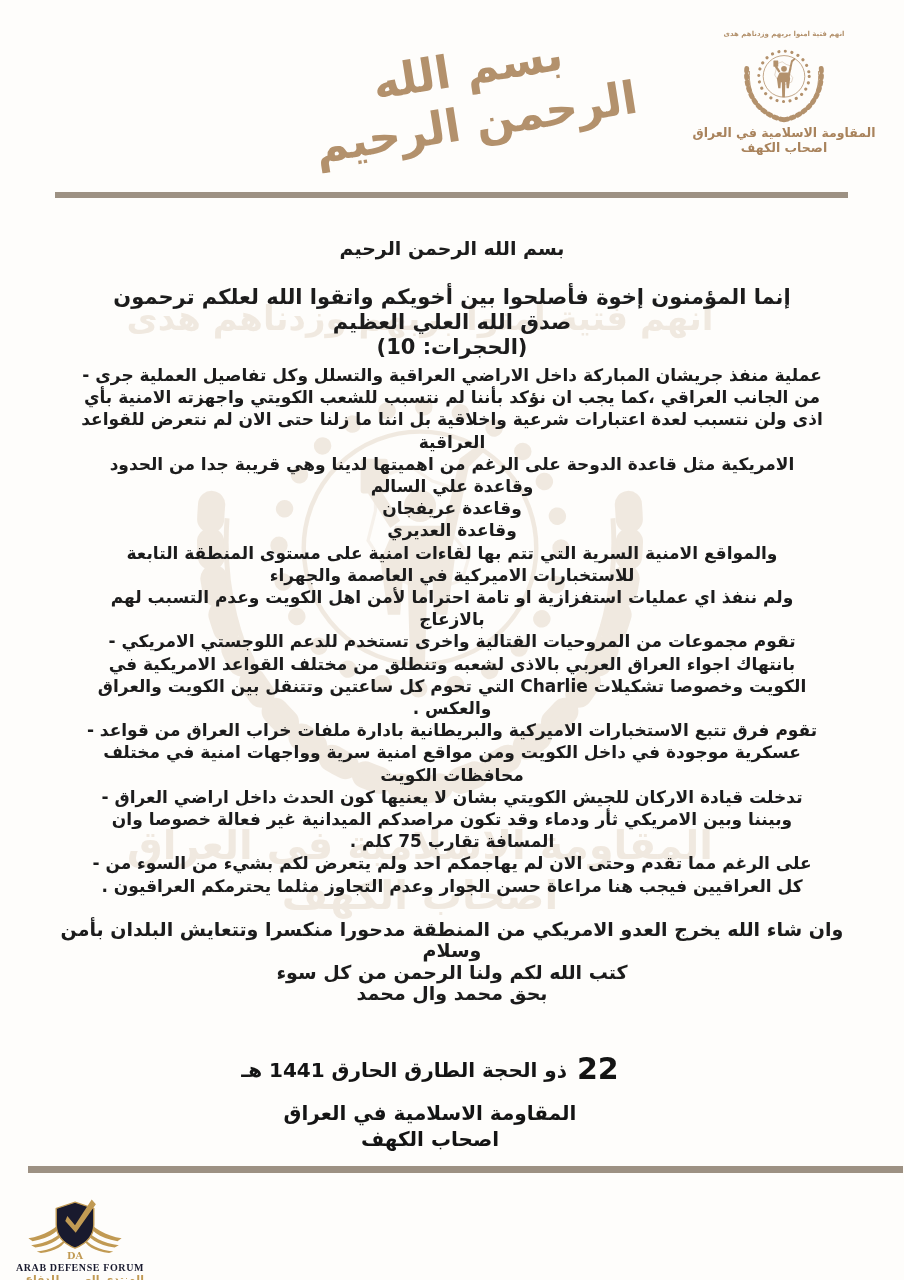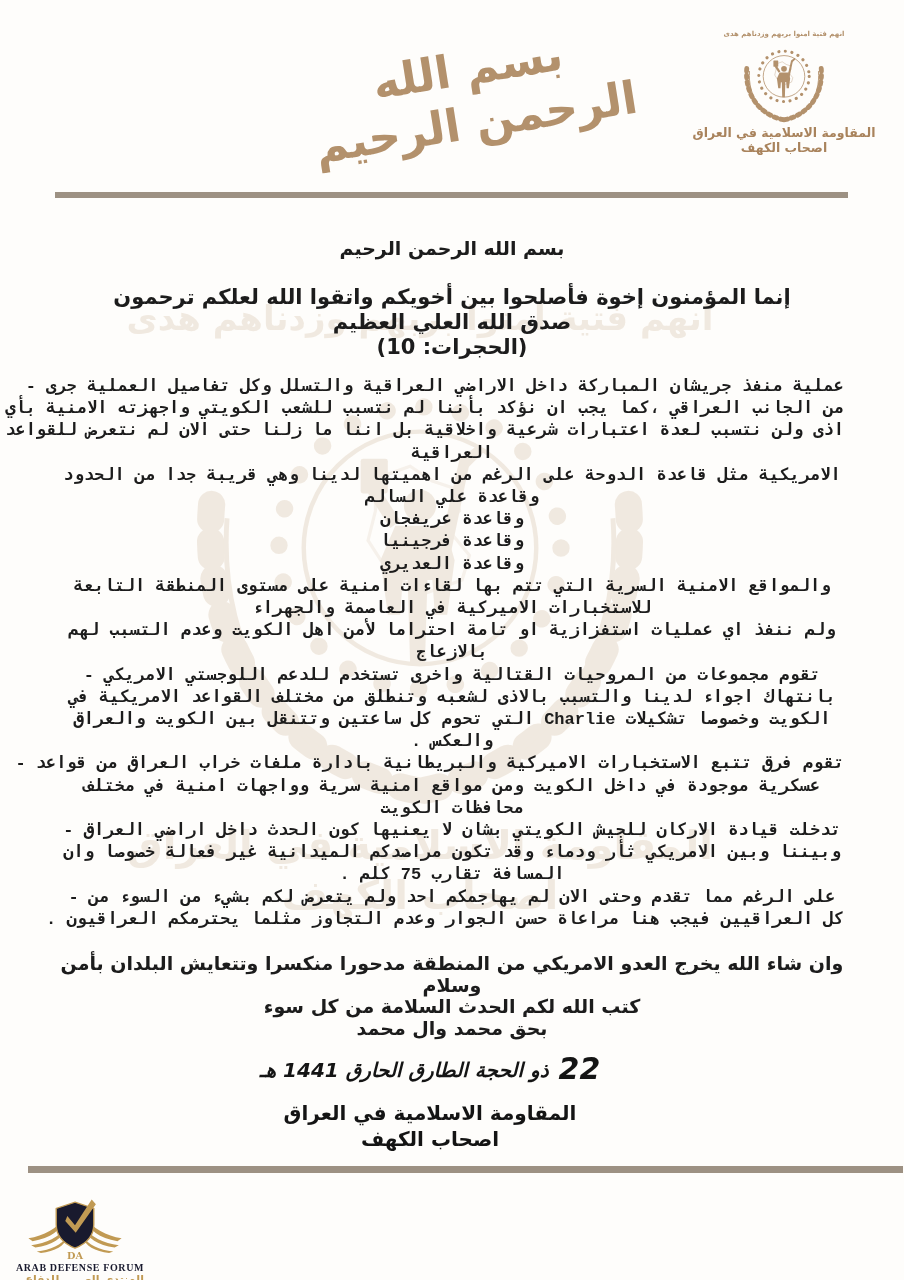--- a/index.html
+++ b/index.html
@@ -32,30 +32,30 @@
   .rule{position:absolute;background:#9d9183;}
   .rule-top{top:192px;left:55px;width:793px;height:6px;}
   .rule-bottom{top:1166px;left:28px;width:875px;height:7px;}
   
   .content{
     position:absolute;top:236px;left:60px;width:784px;
     text-align:center;color:#1c1c1c;font-weight:bold;
   }
   .basmala{font-size:19px;line-height:24px;margin-bottom:25px;}
   .verse .tl{font-size:21px;line-height:25px;white-space:nowrap;}
-  .body{margin-top:16px;font-family:Liberation Mono, monospace;}
+  .body{margin-top:4px;}
   .body .tl{font-size:17px;line-height:22.2px;white-space:nowrap;}
   .closing{margin-top:22px;}
   .closing .tl{font-size:19px;line-height:21.5px;white-space:nowrap;}
   
   .dateblock{
     position:absolute;top:1052px;left:0;width:860px;
     text-align:center;color:#141414;font-weight:bold;
   }
-  .date-line{font-size:20px;line-height:34px;font-style:italic;}
+  .date-line{font-size:20px;line-height:34px;}
   .date-day{font-size:30px;margin-left:10px;vertical-align:-2px;}
   .sig{font-size:20px;line-height:26px;}
   .sig-first{margin-top:13px;}
   
   .footer-text{
     position:absolute;top:1186px;left:72px;width:832px;
     text-align:center;color:#b3916c;font-weight:bold;
   }
   .footer-org{font-size:24px;line-height:30px;}
   .footer-site{font-size:23px;line-height:28px;margin-top:8px;direction:ltr;}
@@ -126,43 +126,42 @@
         <div class="tl">(الحجرات: 10)</div>
       </div>
     <div class="body">
         <div class="tl">عملية منفذ جريشان المباركة داخل الاراضي العراقية والتسلل وكل تفاصيل العملية جرى -</div>
         <div class="tl">من الجانب العراقي ،كما يجب ان نؤكد بأننا لم نتسبب للشعب الكويتي واجهزته الامنية بأي</div>
         <div class="tl">اذى ولن نتسبب لعدة اعتبارات شرعية واخلاقية بل اننا ما زلنا حتى الان لم نتعرض للقواعد</div>
         <div class="tl">العراقية</div>
         <div class="tl">الامريكية مثل قاعدة الدوحة على الرغم من اهميتها لدينا وهي قريبة جدا من الحدود</div>
         <div class="tl">وقاعدة علي السالم</div>
         <div class="tl">وقاعدة عريفجان</div>
-        <div class="tl">وقاعدة فرجينيا</div>
         <div class="tl">وقاعدة العديري</div>
         <div class="tl">والمواقع الامنية السرية التي تتم بها لقاءات امنية على مستوى المنطقة التابعة</div>
         <div class="tl">للاستخبارات الاميركية في العاصمة والجهراء</div>
         <div class="tl">ولم ننفذ اي عمليات استفزازية او تامة احتراما لأمن اهل الكويت وعدم التسبب لهم</div>
         <div class="tl">بالازعاج</div>
         <div class="tl">تقوم مجموعات من المروحيات القتالية واخرى تستخدم للدعم اللوجستي الامريكي -</div>
-        <div class="tl">بانتهاك اجواء لدينا والتسبب بالاذى لشعبه وتنطلق من مختلف القواعد الامريكية في</div>
+        <div class="tl">بانتهاك اجواء العراق العربي بالاذى لشعبه وتنطلق من مختلف القواعد الامريكية في</div>
         <div class="tl">الكويت وخصوصا تشكيلات Charlie التي تحوم كل ساعتين وتتنقل بين الكويت والعراق</div>
         <div class="tl">والعكس .</div>
         <div class="tl">تقوم فرق تتبع الاستخبارات الاميركية والبريطانية بادارة ملفات خراب العراق من قواعد -</div>
         <div class="tl">عسكرية موجودة في داخل الكويت ومن مواقع امنية سرية وواجهات امنية في مختلف</div>
         <div class="tl">محافظات الكويت</div>
         <div class="tl">تدخلت قيادة الاركان للجيش الكويتي بشان لا يعنيها كون الحدث داخل اراضي العراق -</div>
         <div class="tl">وبيننا وبين الامريكي ثأر ودماء وقد تكون مراصدكم الميدانية غير فعالة خصوصا وان</div>
         <div class="tl">المسافة تقارب 75 كلم .</div>
         <div class="tl">على الرغم مما تقدم وحتى الان لم يهاجمكم احد ولم يتعرض لكم بشيء من السوء من -</div>
         <div class="tl">كل العراقيين فيجب هنا مراعاة حسن الجوار وعدم التجاوز مثلما يحترمكم العراقيون .</div>
       </div>
     <div class="closing">
         <div class="tl">وان شاء الله يخرج العدو الامريكي من المنطقة مدحورا منكسرا وتتعايش البلدان بأمن</div>
         <div class="tl">وسلام</div>
-        <div class="tl">كتب الله لكم الحدث السلامة من كل سوء</div>
+        <div class="tl">كتب الله لكم ولنا الرحمن من كل سوء</div>
         <div class="tl">بحق محمد وال محمد</div>
       </div>
   </div>
 
   <div class="dateblock">
     <div class="date-line">
       <span class="date-day">22</span><span>ذو الحجة الطارق الحارق 1441 هـ</span>
     </div>
     <div class="sig sig-first">المقاومة الاسلامية في العراق</div>
     <div class="sig">اصحاب الكهف</div>

